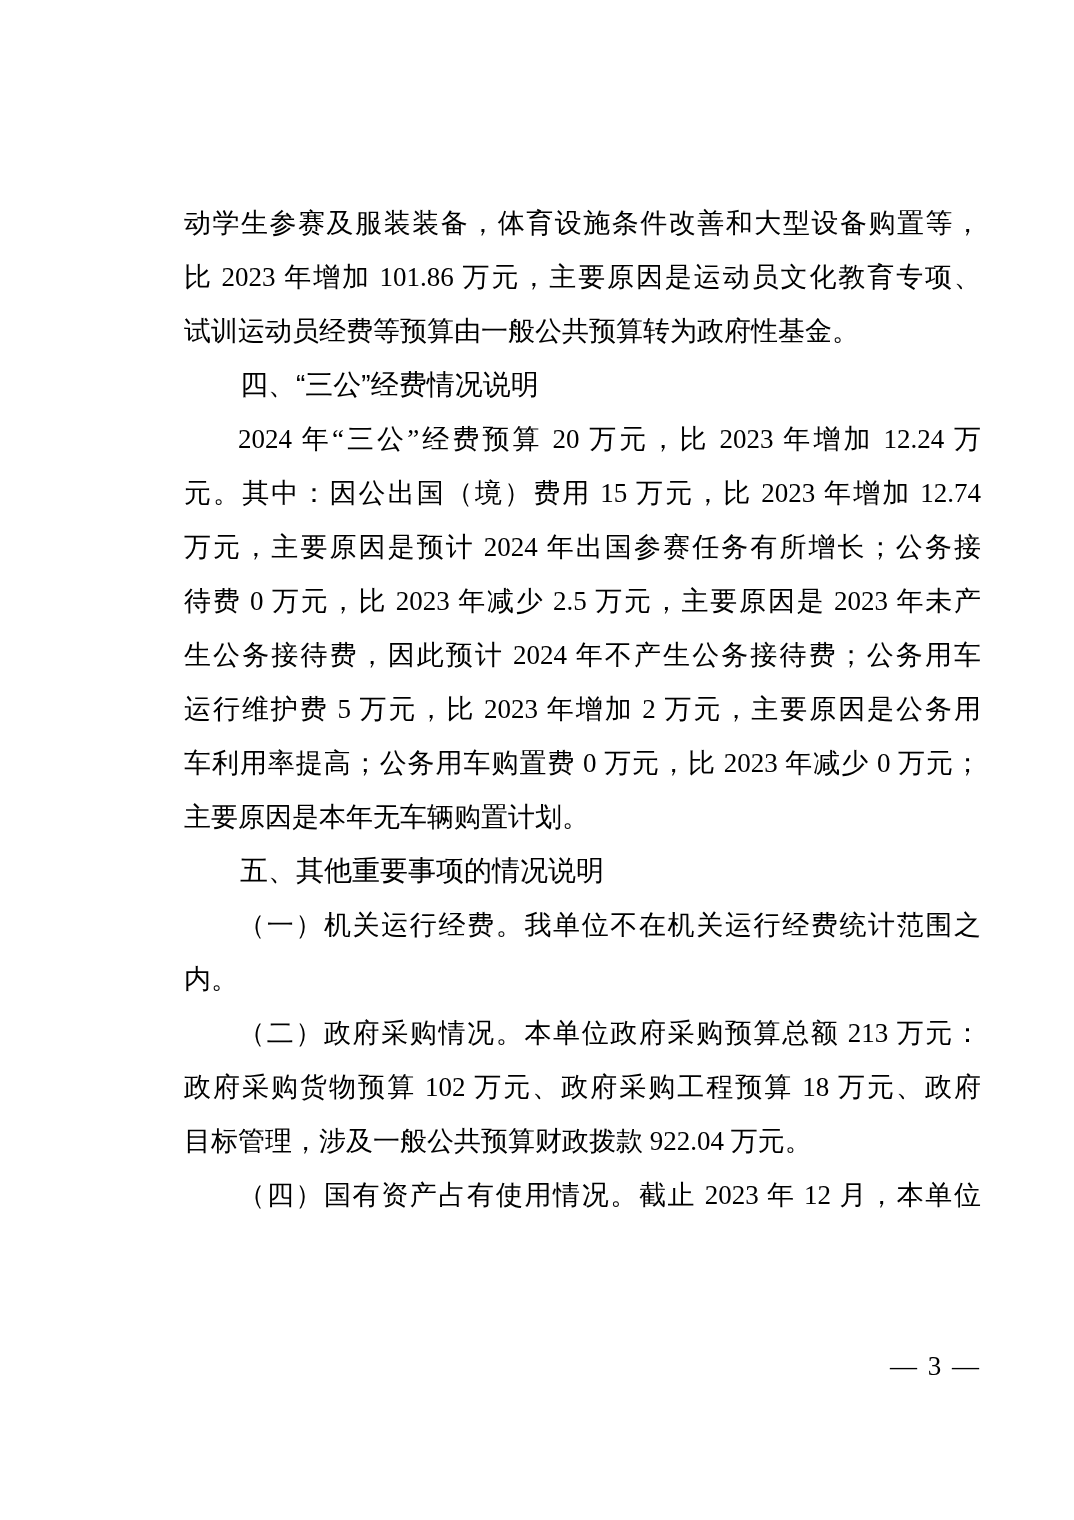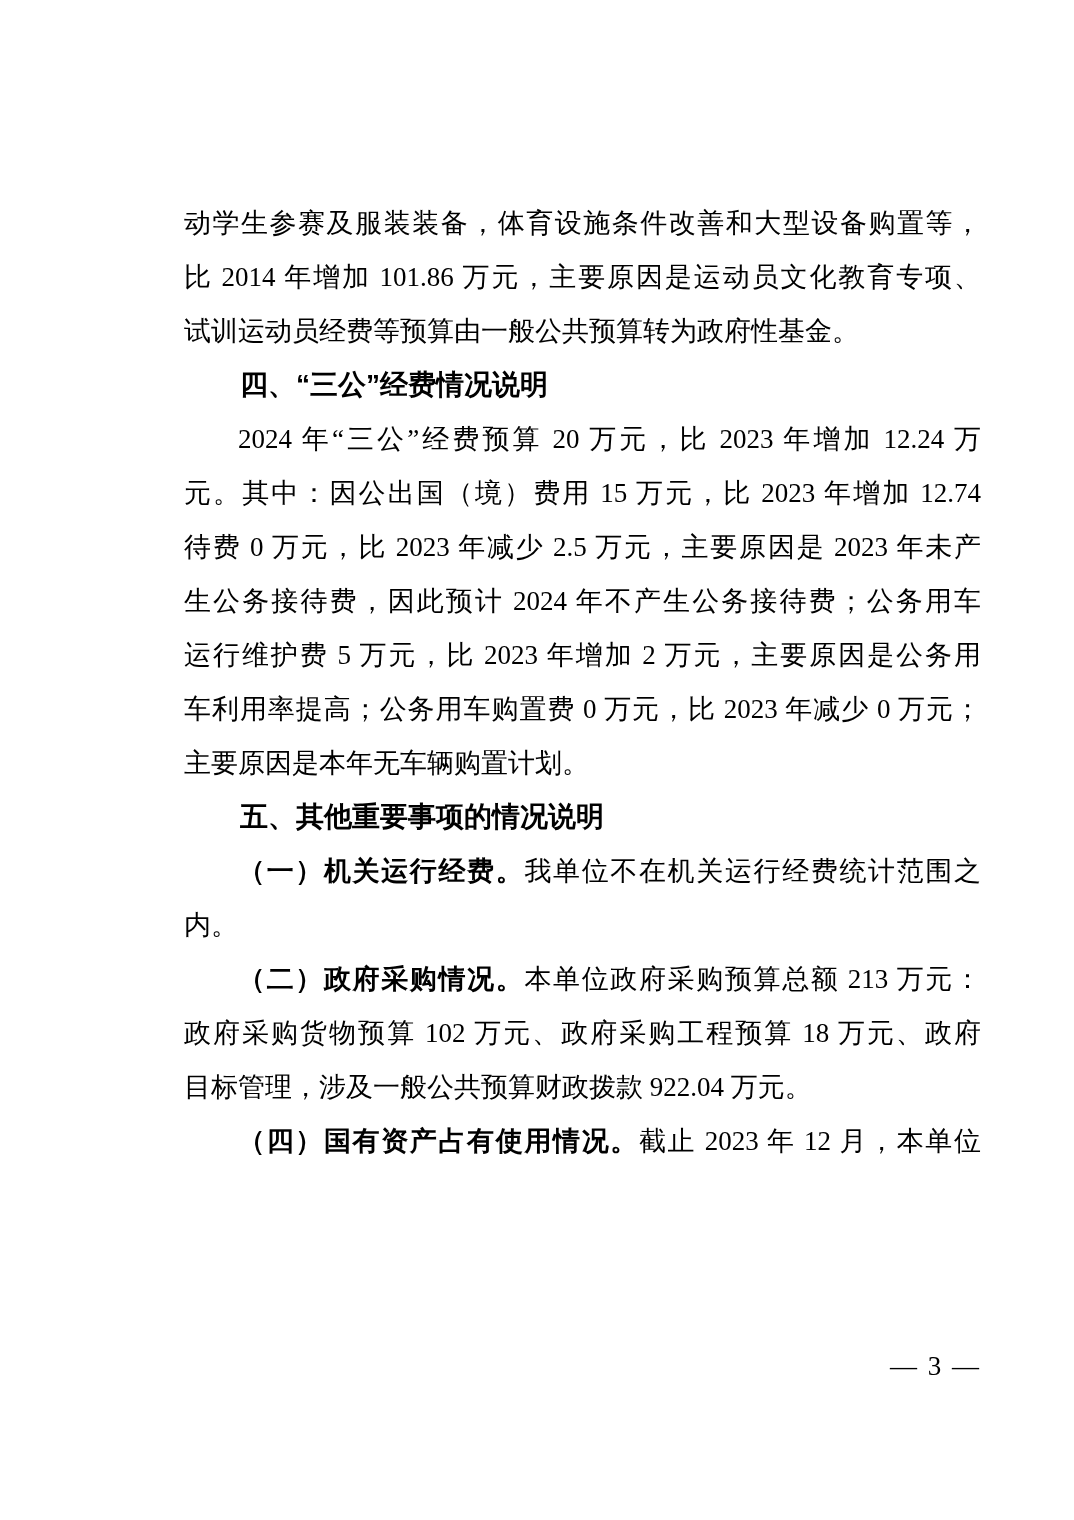--- a/index.html
+++ b/index.html
@@ -32,42 +32,43 @@
     text-align: justify;
     text-align-last: justify;
     text-justify: inter-character;
   }
   .line.indent { text-indent: 2em; }
   .line.heading {
     font-weight: 700;
     font-family: "Liberation Sans", "DejaVu Sans", sans-serif;
     font-size: 28px;
   }
-  .seg.bold { font-weight: 700; }
+  .seg.bold { font-weight: 400; }
   .page-number {
     position: absolute;
     right: 137px;
     top: 1348px;
     font-size: 27px;
     line-height: 36px;
     color: #000000;
     letter-spacing: 2px;
   }
 </style>
 </head>
 <body>
 
 <div class="page">
   <div class="doc-body">
       <div class="line justify"><span class="seg">动学生参赛及服装装备，体育设施条件改善和大型设备购置等，</span></div>
-      <div class="line justify"><span class="seg">比 2014 年增加 101.86 万元，主要原因是运动员文化教育专项、</span></div>
+      <div class="line justify"><span class="seg">比 2023 年增加 101.86 万元，主要原因是运动员文化教育专项、</span></div>
       <div class="line"><span class="seg">试训运动员经费等预算由一般公共预算转为政府性基金。</span></div>
       <div class="line indent heading"><span class="seg bold">四、“三公”经费情况说明</span></div>
       <div class="line justify indent"><span class="seg">2024 年“三公”经费预算 20 万元，比 2023 年增加 12.24 万</span></div>
       <div class="line justify"><span class="seg">元。其中：因公出国（境）费用 15 万元，比 2023 年增加 12.74</span></div>
+      <div class="line justify"><span class="seg">万元，主要原因是预计 2024 年出国参赛任务有所增长；公务接</span></div>
       <div class="line justify"><span class="seg">待费 0 万元，比 2023 年减少 2.5 万元，主要原因是 2023 年未产</span></div>
       <div class="line justify"><span class="seg">生公务接待费，因此预计 2024 年不产生公务接待费；公务用车</span></div>
       <div class="line justify"><span class="seg">运行维护费 5 万元，比 2023 年增加 2 万元，主要原因是公务用</span></div>
       <div class="line justify"><span class="seg">车利用率提高；公务用车购置费 0 万元，比 2023 年减少 0 万元；</span></div>
       <div class="line"><span class="seg">主要原因是本年无车辆购置计划。</span></div>
       <div class="line indent heading"><span class="seg bold">五、其他重要事项的情况说明</span></div>
       <div class="line justify indent"><span class="seg bold">（一）机关运行经费。</span><span class="seg">我单位不在机关运行经费统计范围之</span></div>
       <div class="line"><span class="seg">内。</span></div>
       <div class="line justify indent"><span class="seg bold">（二）政府采购情况。</span><span class="seg">本单位政府采购预算总额 213 万元：</span></div>
       <div class="line justify"><span class="seg">政府采购货物预算 102 万元、政府采购工程预算 18 万元、政府</span></div>

